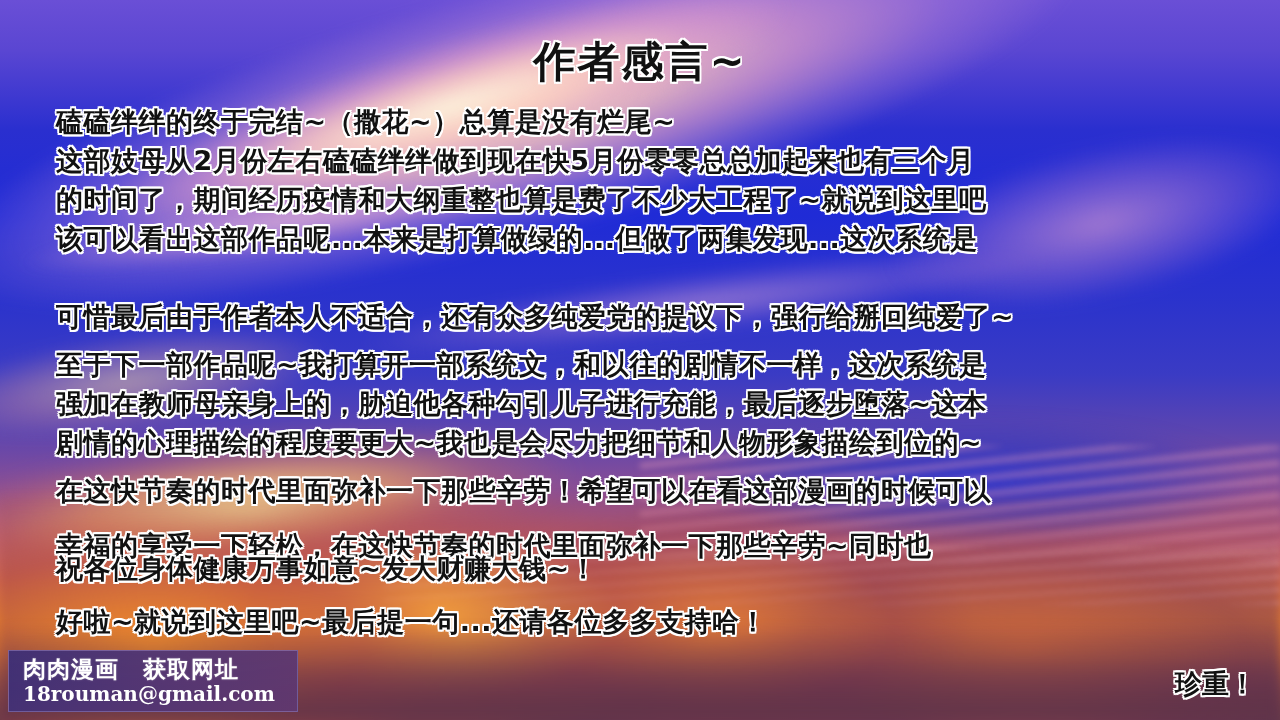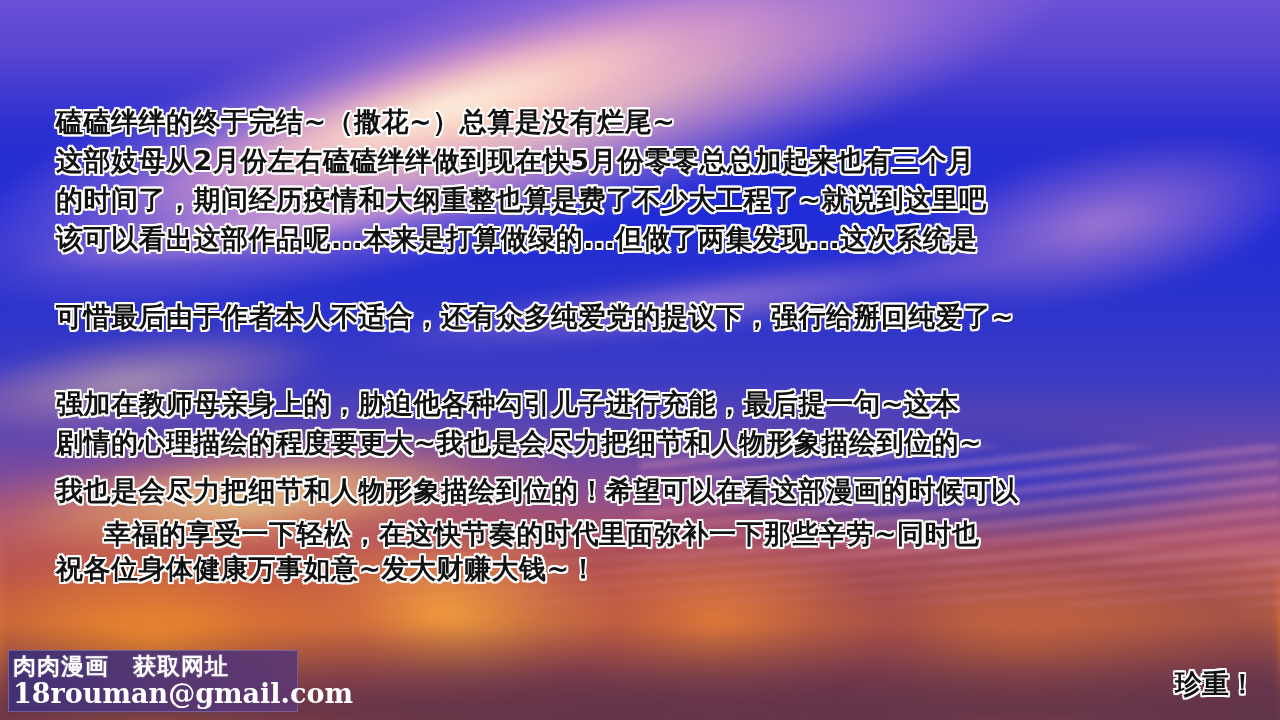--- a/index.html
+++ b/index.html
@@ -247,37 +247,37 @@
     position: absolute;
     left: 8px;
     bottom: 8px;
     width: 290px;
     height: 62px;
     background: linear-gradient(135deg, rgba(58,46,120,0.93) 0%, rgba(78,52,118,0.93) 45%, rgba(96,56,112,0.93) 100%);
     border: 1px solid rgba(150,130,190,0.55);
     display: flex;
     flex-direction: column;
     justify-content: center;
-    padding-left: 4px;
+    padding-left: 14px;
     box-sizing: border-box;
   }
   .wm-title {
     font-family: "DejaVu Sans", "Liberation Sans", sans-serif;
     font-weight: bold;
     font-size: 23px;
     color: #ffffff;
     letter-spacing: 1px;
     line-height: 1.05;
     text-shadow: 0 0 2px rgba(255,255,255,0.35);
     white-space: nowrap;
   }
   .wm-mail {
     font-family: "DejaVu Serif", "Liberation Serif", serif;
     font-weight: bold;
-    font-size: 27px;
+    font-size: 20px;
     color: #ffffff;
     letter-spacing: 0px;
     line-height: 1.1;
     margin-top: 1px;
     white-space: nowrap;
   }
 </style>
 </head>
 <body>
 
@@ -292,34 +292,39 @@
   <div class="cloud-mid-left"></div>
   <div class="cloud-warm-left"></div>
   <div class="blue-gap"></div>
   <div class="pink-streaks-right"></div>
   <div class="horizon-pink"></div>
   <div class="fire-band"></div>
   <div class="fire-dark-base"></div>
 
   <div class="text-layer">
 
+    <div class="title cjk">
+      <span>作者感言~</span>
+    </div>
 
     <div class="body-line cjk" style="top:104px;">磕磕绊绊的终于完结~（撒花~）总算是没有烂尾~</div>
     <div class="body-line cjk" style="top:143px;">这部妓母从2月份左右磕磕绊绊做到现在快5月份零零总总加起来也有三个月</div>
     <div class="body-line cjk" style="top:182px;">的时间了，期间经历疫情和大纲重整也算是费了不少大工程了~就说到这里吧</div>
     <div class="body-line cjk" style="top:221px;">该可以看出这部作品呢...本来是打算做绿的...但做了两集发现...这次系统是</div>
     <div class="body-line cjk" style="top:299px;">可惜最后由于作者本人不适合，还有众多纯爱党的提议下，强行给掰回纯爱了~</div>
 
-    <div class="body-line cjk" style="top:386px;">强加在教师母亲身上的，胁迫他各种勾引儿子进行充能，最后提一句~这本</div>
+    <div class="body-line cjk" style="top:347px;">至于下一部作品呢~我打算开一部系统文，和以往的剧情不一样，这次系统是</div>
+    <div class="body-line cjk" style="top:386px;">强加在教师母亲身上的，胁迫他各种勾引儿子进行充能，最后逐步堕落~这本</div>
     <div class="body-line cjk" style="top:425px;">剧情的心理描绘的程度要更大~我也是会尽力把细节和人物形象描绘到位的~</div>
 
-    <div class="body-line cjk" style="top:473px;">我也是会尽力把细节和人物形象描绘到位的！希望可以在看这部漫画的时候可以</div>
-    <div class="body-line cjk" style="top:516px;margin-left:48px;">幸福的享受一下轻松，在这快节奏的时代里面弥补一下那些辛劳~同时也</div>
+    <div class="body-line cjk" style="top:473px;">在这快节奏的时代里面弥补一下那些辛劳！希望可以在看这部漫画的时候可以</div>
+    <div class="body-line cjk" style="top:528px;">幸福的享受一下轻松，在这快节奏的时代里面弥补一下那些辛劳~同时也</div>
     <div class="body-line cjk" style="top:551px;">祝各位身体健康万事如意~发大财赚大钱~！</div>
 
+    <div class="body-line cjk" style="top:604px;">好啦~就说到这里吧~最后提一句...还请各位多多支持哈！</div>
 
     <div class="sign-off cjk">珍重！</div>
   </div>
 
   <div class="watermark">
     <div class="wm-title">肉肉漫画　获取网址</div>
     <div class="wm-mail">18rouman@gmail.com</div>
   </div>
 
 </div>

